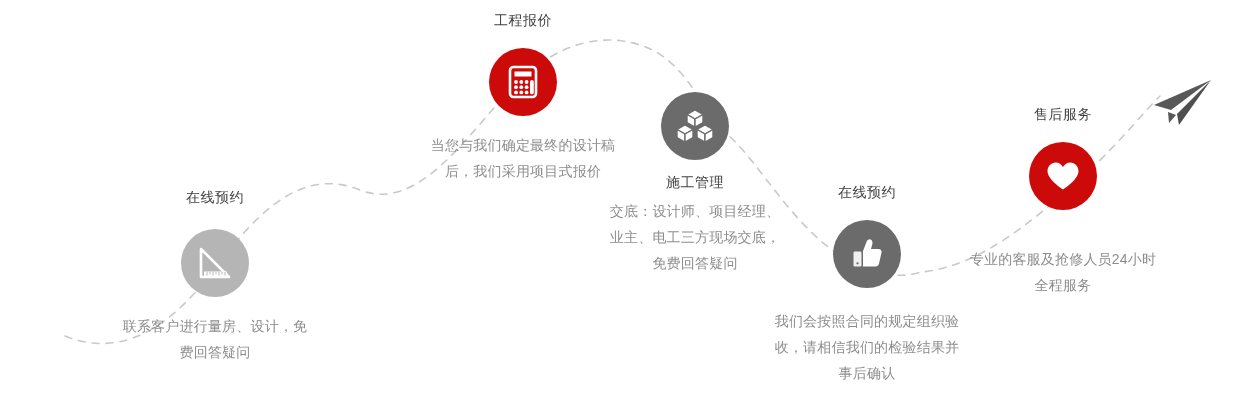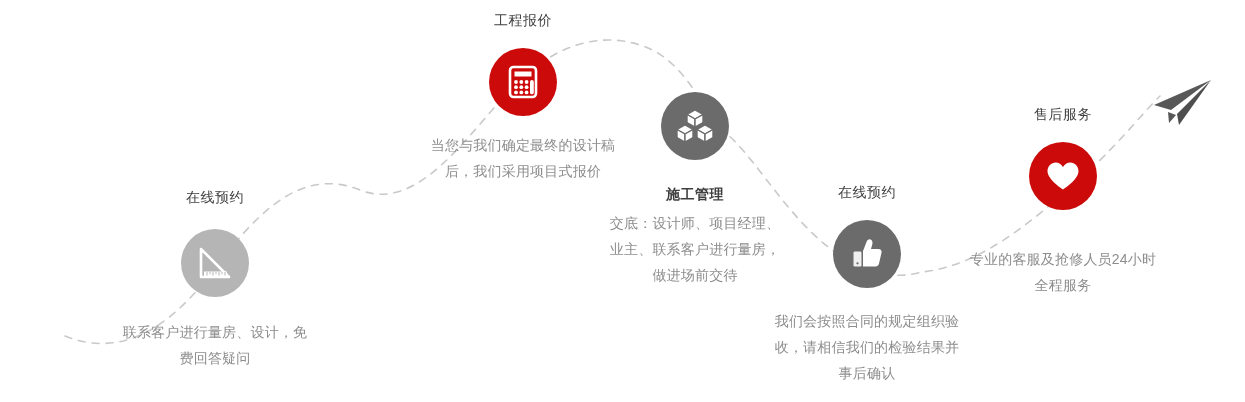--- a/index.html
+++ b/index.html
@@ -64,29 +64,29 @@
   .s4 { left: 772px; top: 182px;  width: 190px; }
   .s5 { left: 968px; top: 104px;  width: 190px; }
 
   .s0 .icon-circle { margin-top: 22px; }
   .s1 .icon-circle { margin-top: 18px; }
   .s2 .icon-circle { margin-top: 18px; }
   .s3 .icon-circle { margin-top: 0px; }
   .s4 .icon-circle { margin-top: 18px; }
   .s5 .icon-circle { margin-top: 18px; }
 
-  .s0 .step-desc { margin-top: 22px; }
+  .s0 .step-desc { margin-top: 16px; }
   .s1 .step-desc { margin-top: 14px; }
   .s2 .step-desc { margin-top: 16px; }
   .s3 .step-desc { margin-top: 6px; width: 180px; margin-left: 5px; }
   .s4 .step-desc { margin-top: 20px; }
   .s5 .step-desc { margin-top: 36px; }
 
   
-  .s3 .step-title { margin-top: 24px; font-weight: bold; }
+  .s3 .step-title { margin-top: 12px; }
 
   .plane {
     position: absolute;
     left: 1148px;
     top: 78px;
   }
 </style>
 </head>
 <body>
 
@@ -167,21 +167,21 @@
           <path d="M11,20 L19,24.5 L11,29 L3,24.5 Z"></path>
           <path d="M3,24.5 L11,29 L11,37 L3,32.5 Z"></path>
           <path d="M19,24.5 L19,32.5 L11,37 L11,29 Z"></path>
           <path d="M31,20 L39,24.5 L31,29 L23,24.5 Z"></path>
           <path d="M23,24.5 L31,29 L31,37 L23,32.5 Z"></path>
           <path d="M39,24.5 L39,32.5 L31,37 L31,29 Z"></path>
         </g>
       </svg>
     </div>
     <div class="step-title">施工管理</div>
-    <div class="step-desc">交底：设计师、项目经理、业主、联系客户进行量房，做进场前交待</div>
+    <div class="step-desc">交底：设计师、项目经理、业主、电工三方现场交底，免费回答疑问</div>
   </div>
 
   <div class="step s4">
     <div class="step-title">在线预约</div>
     <div class="icon-circle" style="background:#6b6b6b">
       <svg width="40" height="40" viewBox="0 0 40 40" xmlns="http://www.w3.org/2000/svg">
         <path d="M16,17 L19.5,8 C20.5,5 23,4.5 24.5,6 C25.8,7.3 25.6,9.4 25.1,11 L24,15 L31.5,15 C33.6,15 35,16.8 34.5,18.8 L32,29.5 C31.6,31.3 30.2,32.5 28.4,32.5 L16,32.5 Z" fill="#ffffff"></path>
         <rect x="6.5" y="17.5" width="8" height="15" rx="1.3" fill="#f0f0f0"></rect>
         <circle cx="10.5" cy="29.3" r="1.15" fill="#6b6b6b"></circle>
       </svg>

